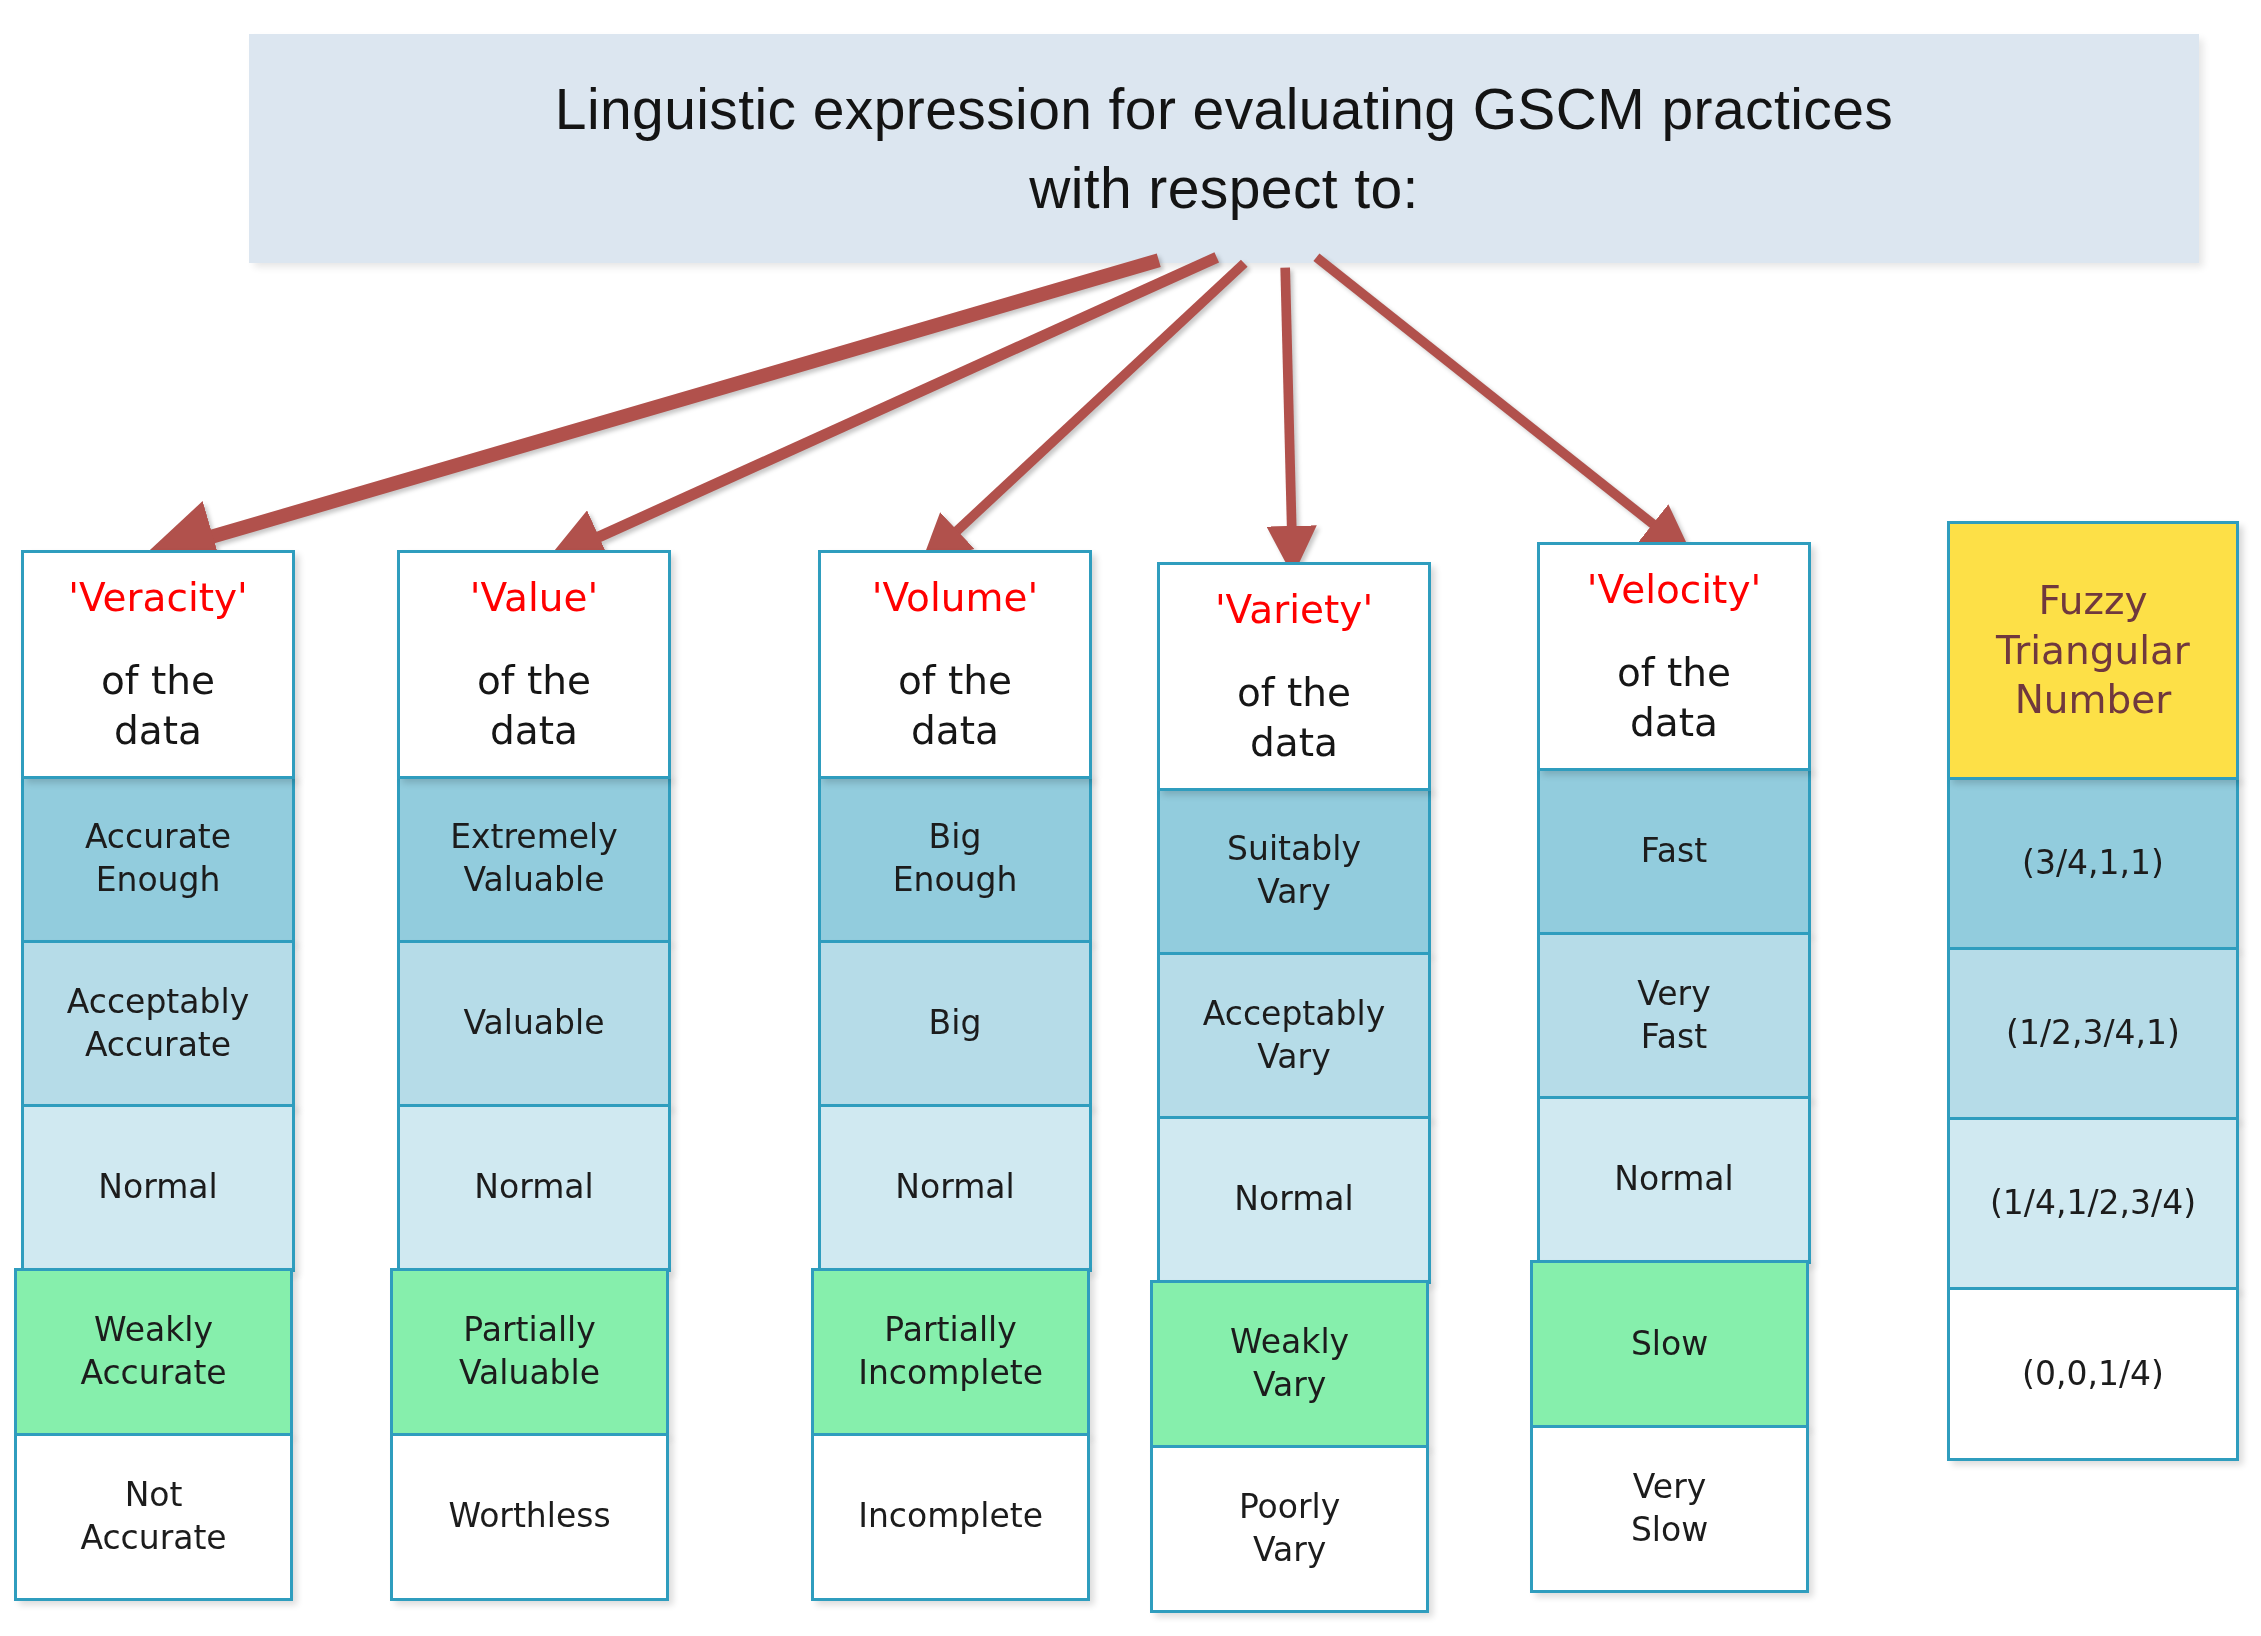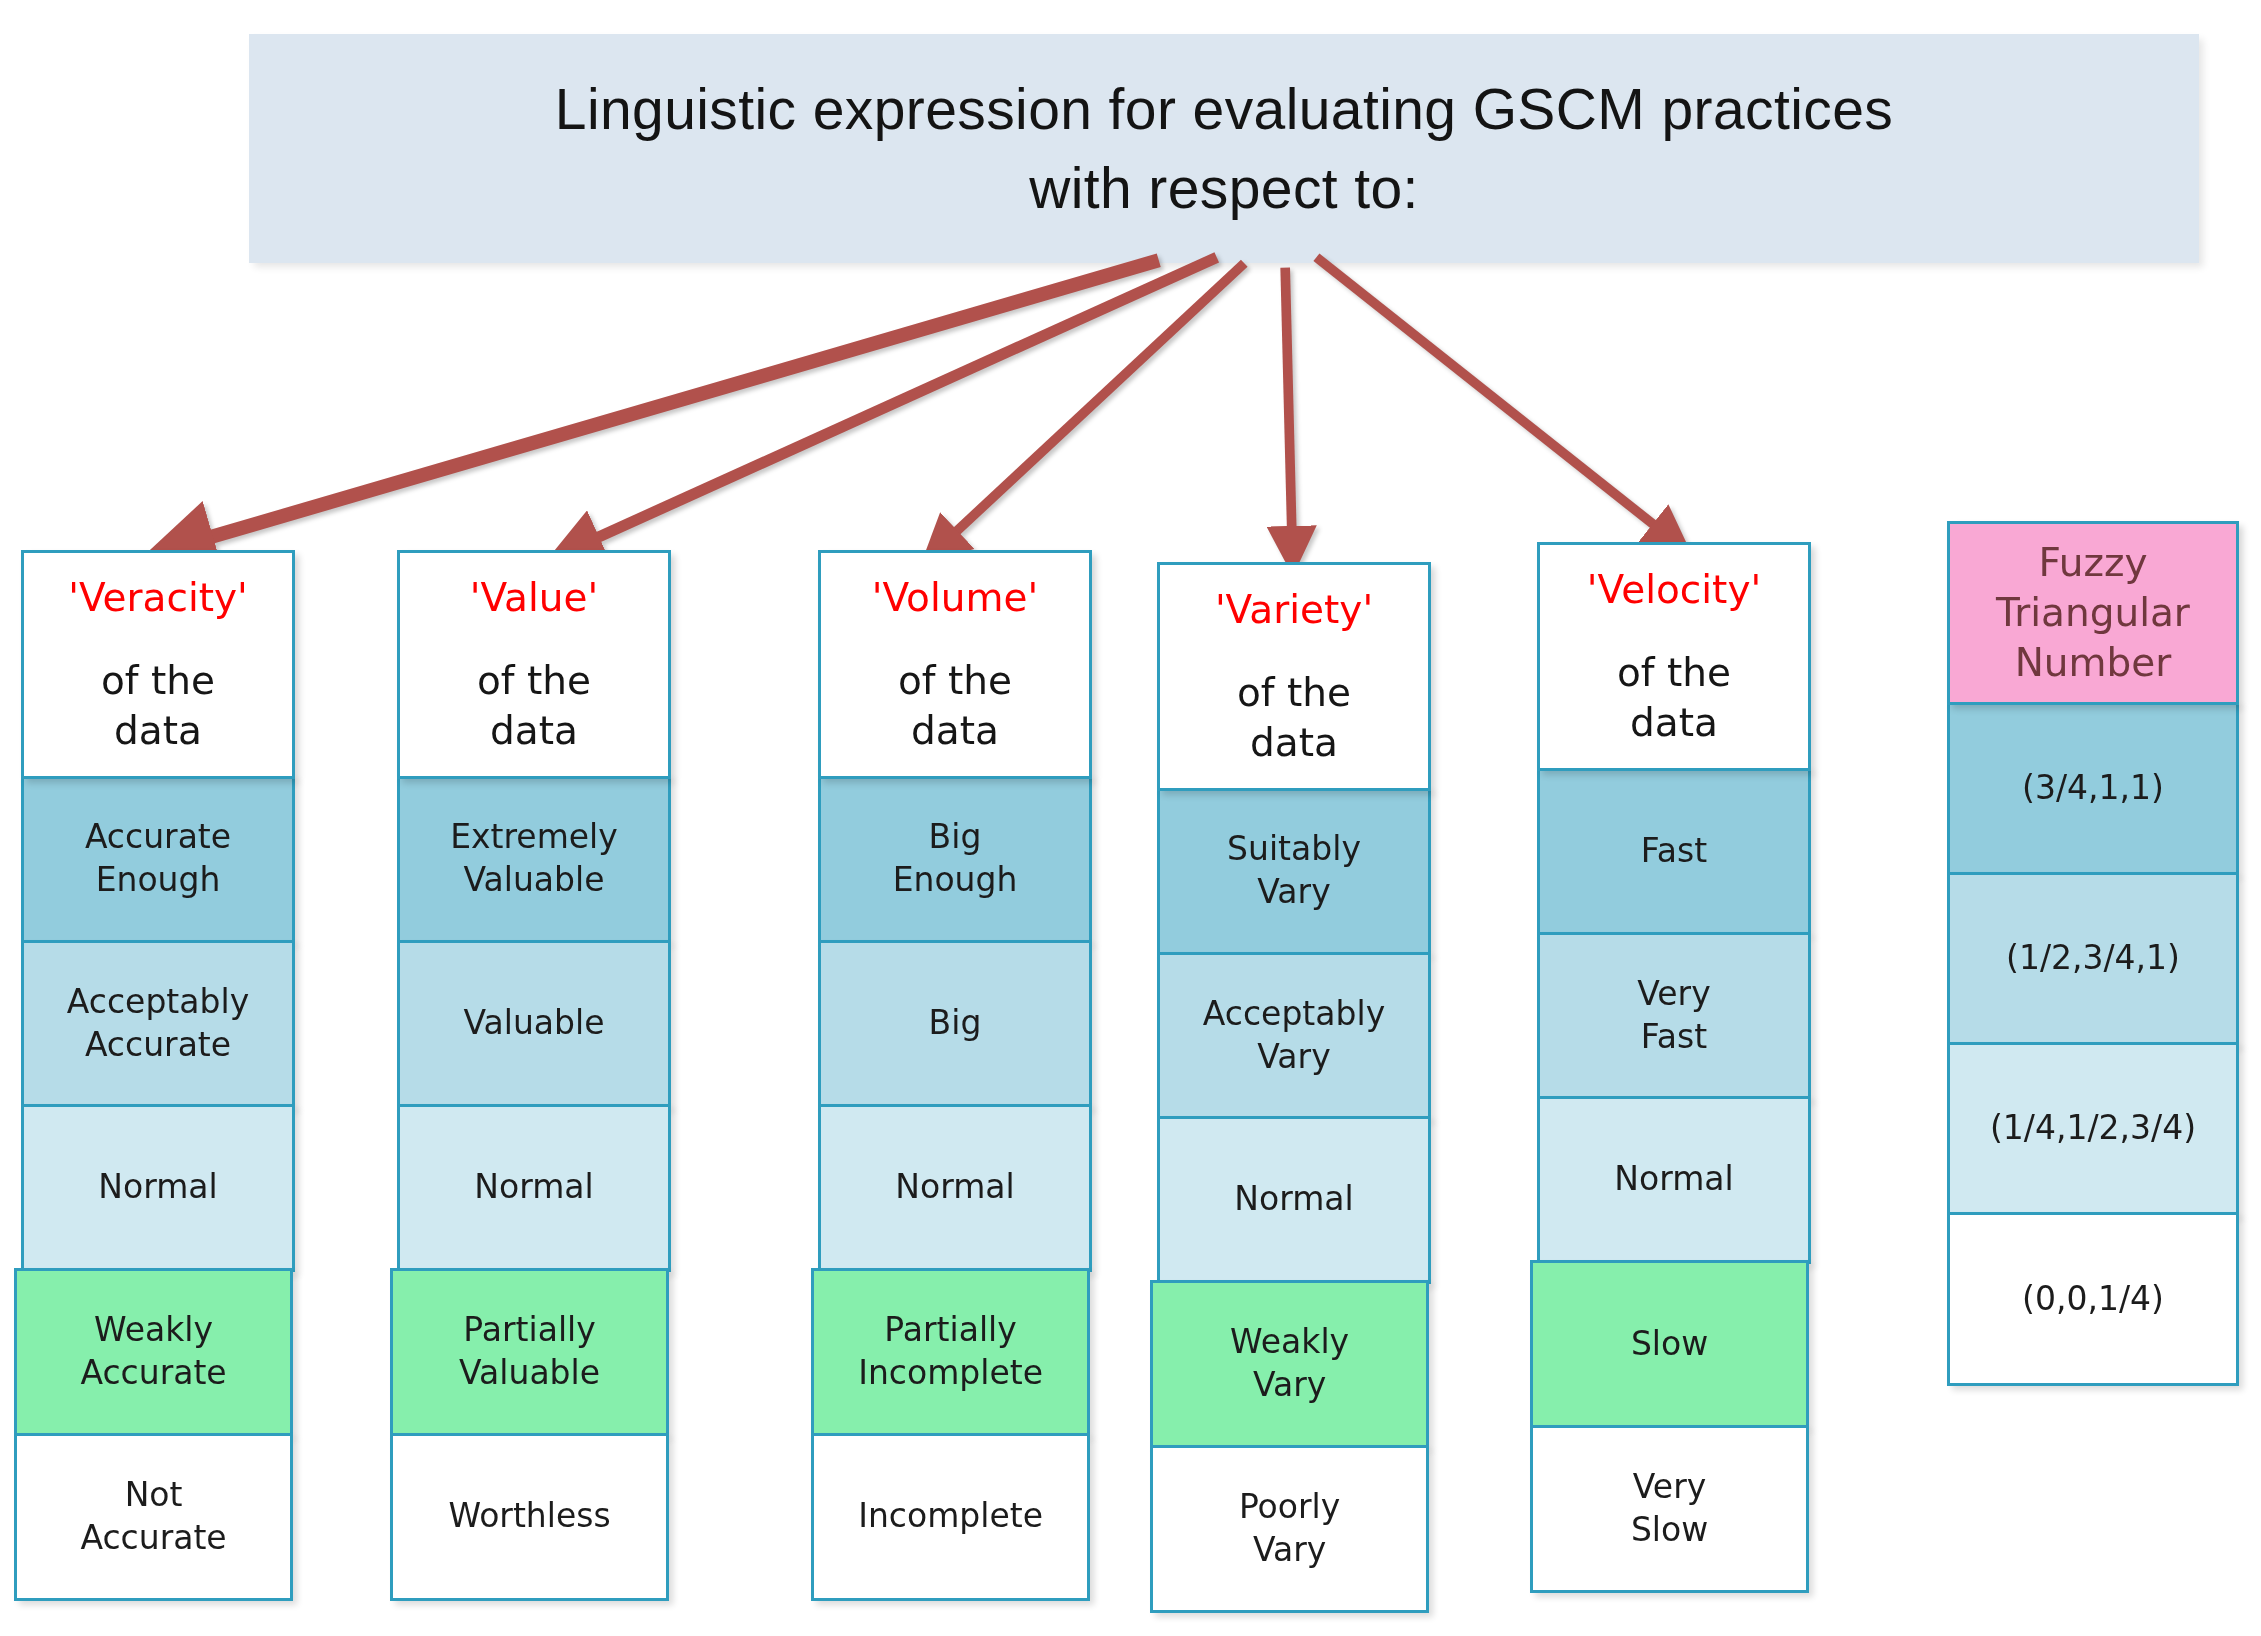--- a/index.html
+++ b/index.html
@@ -42,21 +42,21 @@
     border:3.7px solid #2f9dbe;
     display:flex;flex-direction:column;align-items:center;justify-content:center;
     text-align:center;
     font-size:39px;line-height:1.28;color:#161616;
     box-shadow:5.2px 5.2px 6.7px rgba(0,0,0,0.16);
     position:relative;z-index:2;gap:33px;
   }
   .kw{color:#ff0000;white-space:pre-line;}
   .sub{white-space:pre-line;color:#161616;}
 
-  .col-6 .hdr{height:184px;background:#f9a8d4;}
+  .col-6 .hdr{height:259px;background:#fde047;}
   .col-6 .kw6{color:#70383e;white-space:pre-line;}
 
   .cell{
     box-sizing:border-box;
     height:168px;margin-top:-3.7px;
     border:3.7px solid #2f9dbe;
     display:flex;align-items:center;justify-content:center;
     text-align:center;white-space:pre-line;
     font-size:33px;line-height:1.3;color:#1c1c1c;
     box-shadow:5.2px 5.2px 6.7px rgba(0,0,0,0.14);

